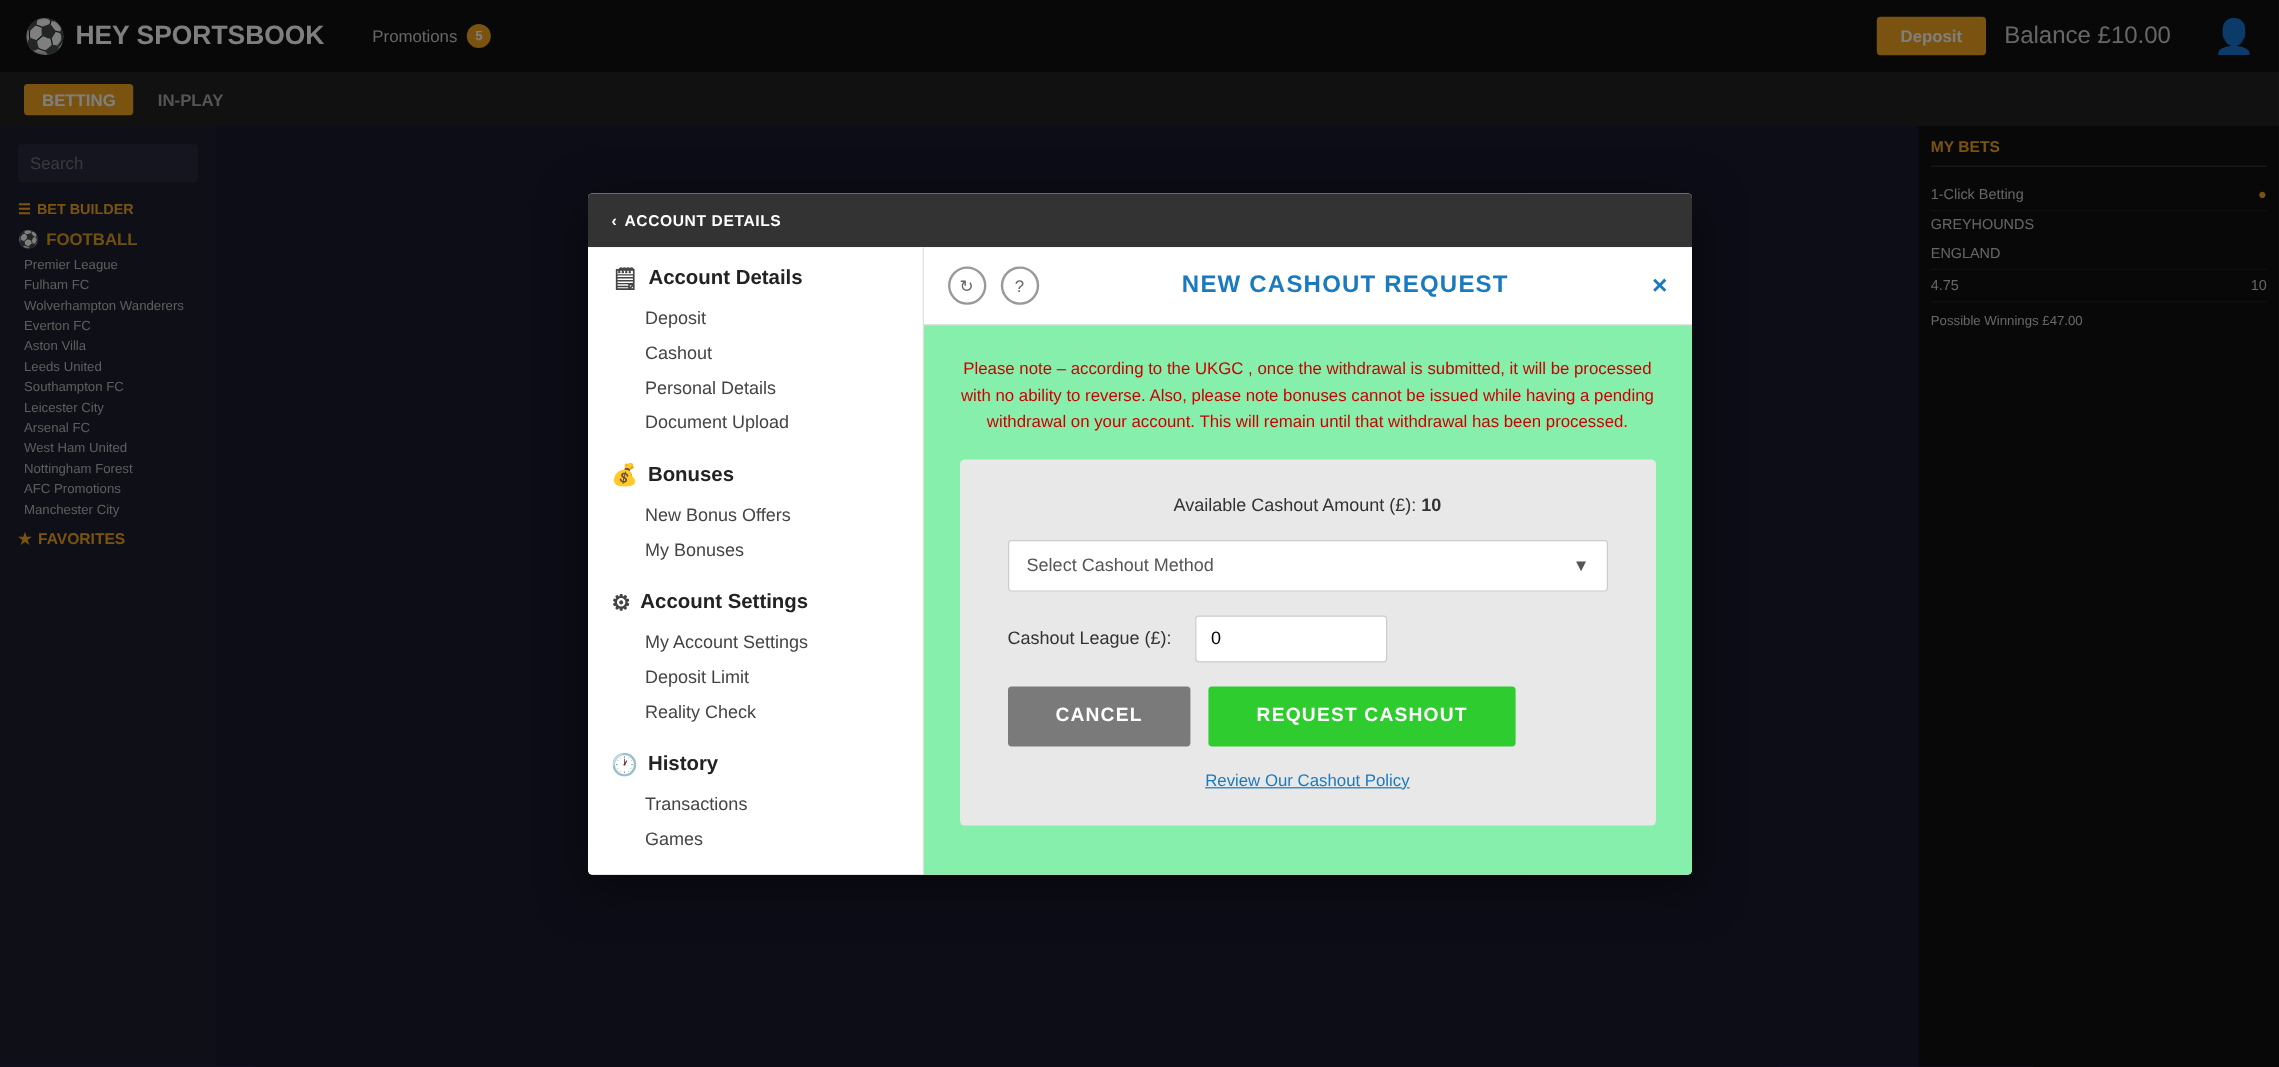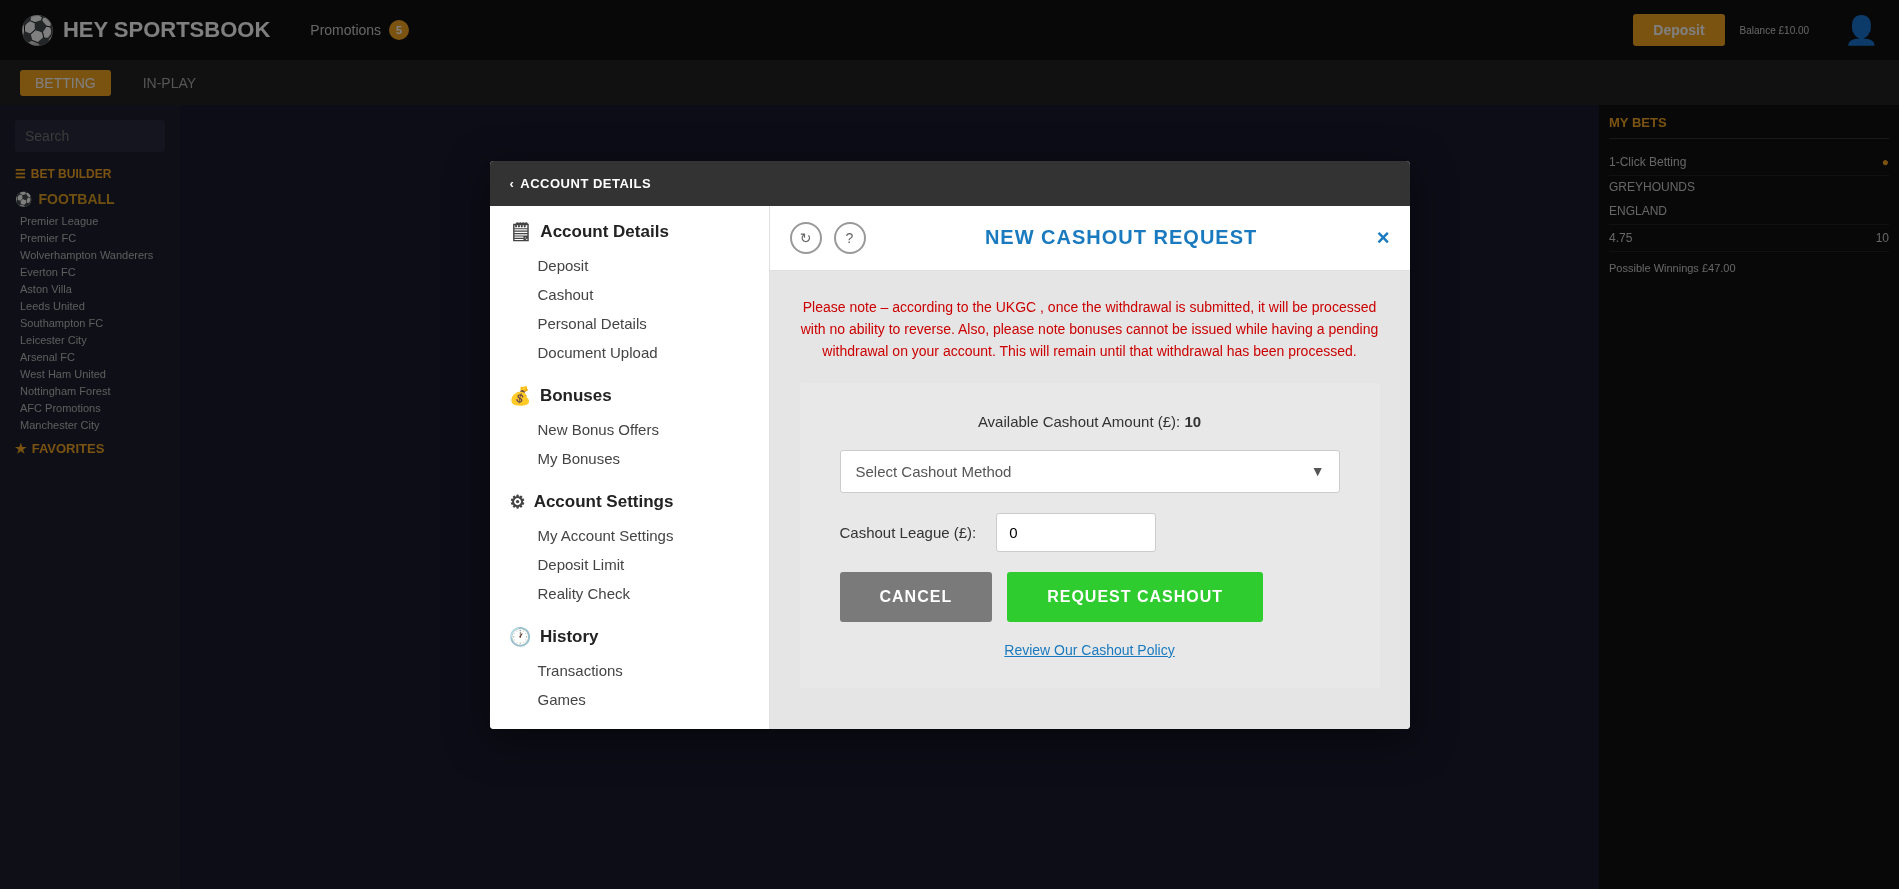--- a/index.html
+++ b/index.html
@@ -41,21 +41,22 @@
       font-size: 22px;
       font-weight: bold;
     }
 
     .bg-nav {
       background: #222;
       height: 45px;
       display: flex;
       align-items: center;
       padding: 0 20px;
-      gap: 32px;
+      gap: 20px;
+      font-weight: bold;
     }
 
     .nav-item {
       color: #aaa;
       font-size: 14px;
       cursor: pointer;
     }
 
     .nav-item.active {
       color: #fff;
@@ -264,21 +265,21 @@
     .close-btn {
       font-size: 22px;
       color: #1a7abf;
       cursor: pointer;
       font-weight: bold;
       line-height: 1;
     }
 
     .content-body {
       padding: 25px 30px;
-      background: #e5e5e5;
+      background: #86efac;
       flex: 1;
       display: flex;
       flex-direction: column;
       gap: 20px;
     }
 
     .warning-text {
       color: #cc0000;
       font-size: 14px;
       text-align: center;
@@ -398,21 +399,21 @@
       padding: 8px 20px;
       font-size: 14px;
       font-weight: bold;
       border-radius: 3px;
       cursor: pointer;
       margin-left: auto;
     }
 
     .balance-text {
       color: #ccc;
-      font-size: 10px;
+      font-size: 20px;
       margin-left: auto;
       margin-right: 20px;
     }
 
     .user-icon {
       color: #ccc;
       font-size: 28px;
       cursor: pointer;
     }
 
@@ -477,21 +478,21 @@
       <input class="bg-search" type="text" placeholder="Search" style="">
       <div style="color:#f5a623; font-size:12px; font-weight:bold; margin-bottom:10px; display:flex; align-items:center; gap:5px;">
         <span>☰</span>
         <span>BET BUILDER</span>
       </div>
       <div class="bg-sport-item">
         <span>⚽</span>
         <span>FOOTBALL</span>
       </div>
       <div class="bg-match">Premier League</div>
-      <div class="bg-match">Premier FC</div>
+      <div class="bg-match">Fulham FC</div>
       <div class="bg-match">Wolverhampton Wanderers</div>
       <div class="bg-match">Everton FC</div>
       <div class="bg-match">Aston Villa</div>
       <div class="bg-match">Leeds United</div>
       <div class="bg-match">Southampton FC</div>
       <div class="bg-match">Leicester City</div>
       <div class="bg-match">Arsenal FC</div>
       <div class="bg-match">West Ham United</div>
       <div class="bg-match">Nottingham Forest</div>
       <div class="bg-match">AFC Promotions</div>

